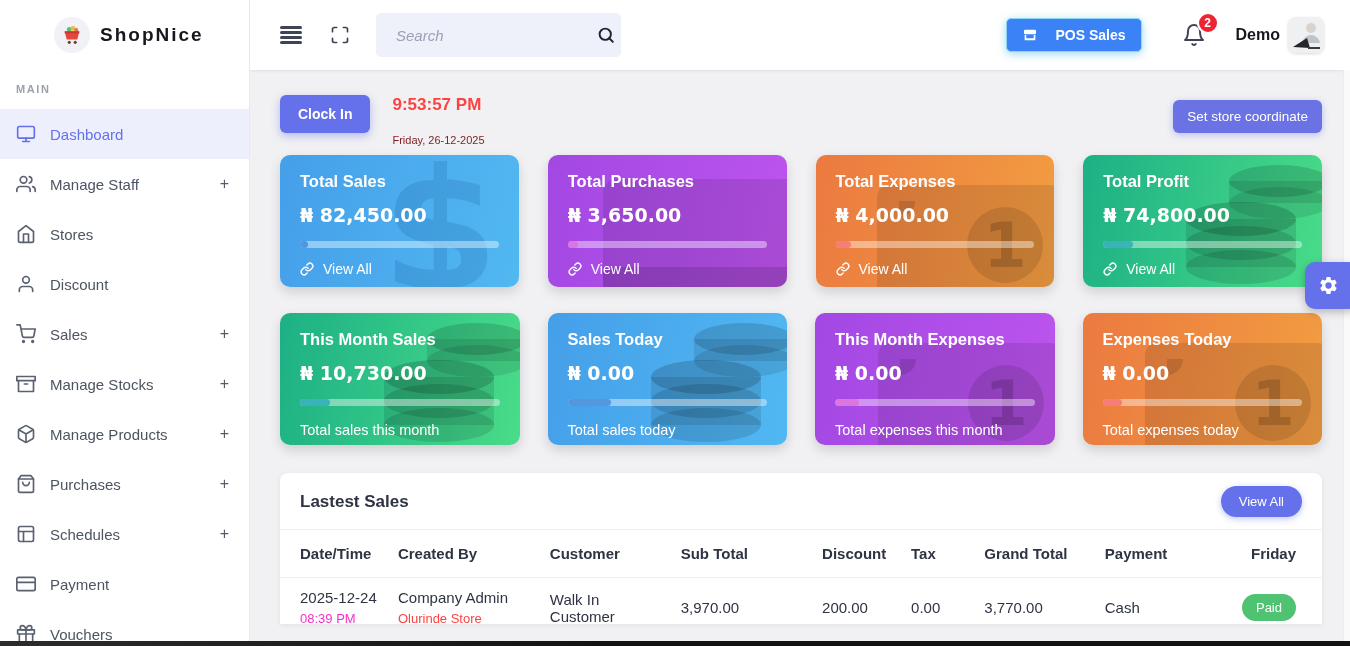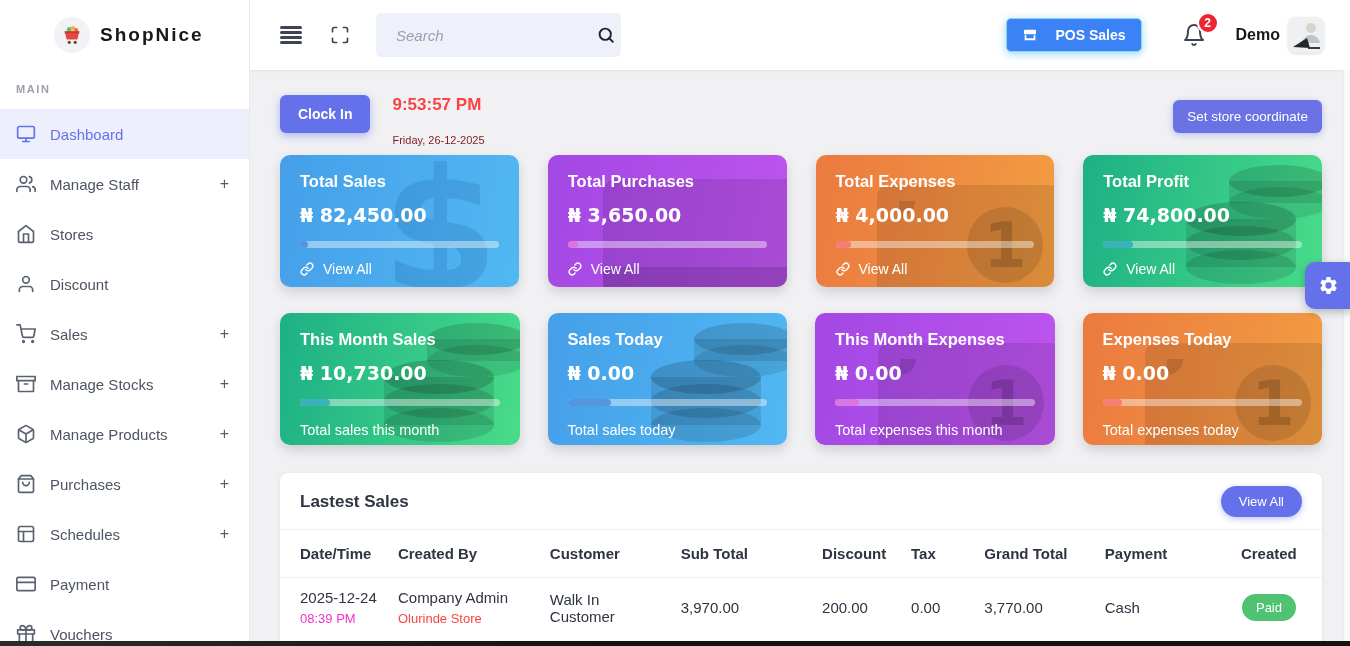--- a/index.html
+++ b/index.html
@@ -60,21 +60,21 @@
   .c-green{background:linear-gradient(100deg,#1db085,#49dc89);}
   .c-blue .progress i{background:rgba(20,100,200,.5);}
   .c-purple .progress i{background:rgba(235,85,205,.5);}
   .c-orange .progress i{background:rgba(248,80,95,.55);}
   .c-green .progress i{background:rgba(0,150,185,.55);}
   .f4{width:4%;}.f5{width:5%;}.f8{width:8%;}.f10{width:10%;}.f12{width:12%;}.f15{width:15%;}.f22{width:22%;}
   .wm{position:absolute;z-index:1;}
   .wm-dollar{right:20px;top:-8px;font-size:168px;font-weight:bold;line-height:1;color:rgba(10,60,130,.15);font-family:"DejaVu Sans",sans-serif;}
 
   
-  .latest{margin-top:28px;background:#fff;border-radius:8px 8px 0 0;box-shadow:0 1px 5px rgba(0,0,0,.07);height:173px;overflow:hidden;}
+  .latest{margin-top:28px;background:#fff;border-radius:8px 8px 0 0;box-shadow:0 1px 5px rgba(0,0,0,.07);height:151px;overflow:hidden;}
   .latest-head{display:flex;align-items:center;justify-content:space-between;padding:13px 20px 12px 20px;}
   .latest-title{font-size:17px;font-weight:bold;color:#2e3442;}
   .pill{background:#6571ea;color:#fff;font-size:13px;padding:8px 18px;border-radius:17px;border:none;cursor:pointer;box-shadow:0 2px 6px rgba(101,113,234,.4);}
   table{width:100%;border-collapse:collapse;table-layout:fixed;}
   thead th{font-size:15px;color:#2e3442;text-align:left;font-weight:bold;padding:15px 8px;border-top:1px solid #eff0f3;border-bottom:1px solid #eff0f3;}
   tbody td{font-size:15px;color:#2e3442;padding:11px 8px;vertical-align:middle;}
   th:first-child,td:first-child{padding-left:20px;}
   .sub{font-size:13px;margin-top:5px;}
   .sub-magenta{color:#f431c8;}
   .sub-red{color:#fb4343;}
@@ -437,21 +437,21 @@
       <thead>
         <tr>
           <th>Date/Time</th>
           <th>Created By</th>
           <th>Customer</th>
           <th>Sub Total</th>
           <th>Discount</th>
           <th>Tax</th>
           <th>Grand Total</th>
           <th>Payment</th>
-          <th class="col-status">Created</th>
+          <th class="col-status">Friday</th>
         </tr>
       </thead>
       <tbody>
         <tr>
           <td>
             <div>2025-12-24</div>
             <div class="sub sub-magenta">08:39 PM</div>
           </td>
           <td>
             <div>Company Admin</div>

